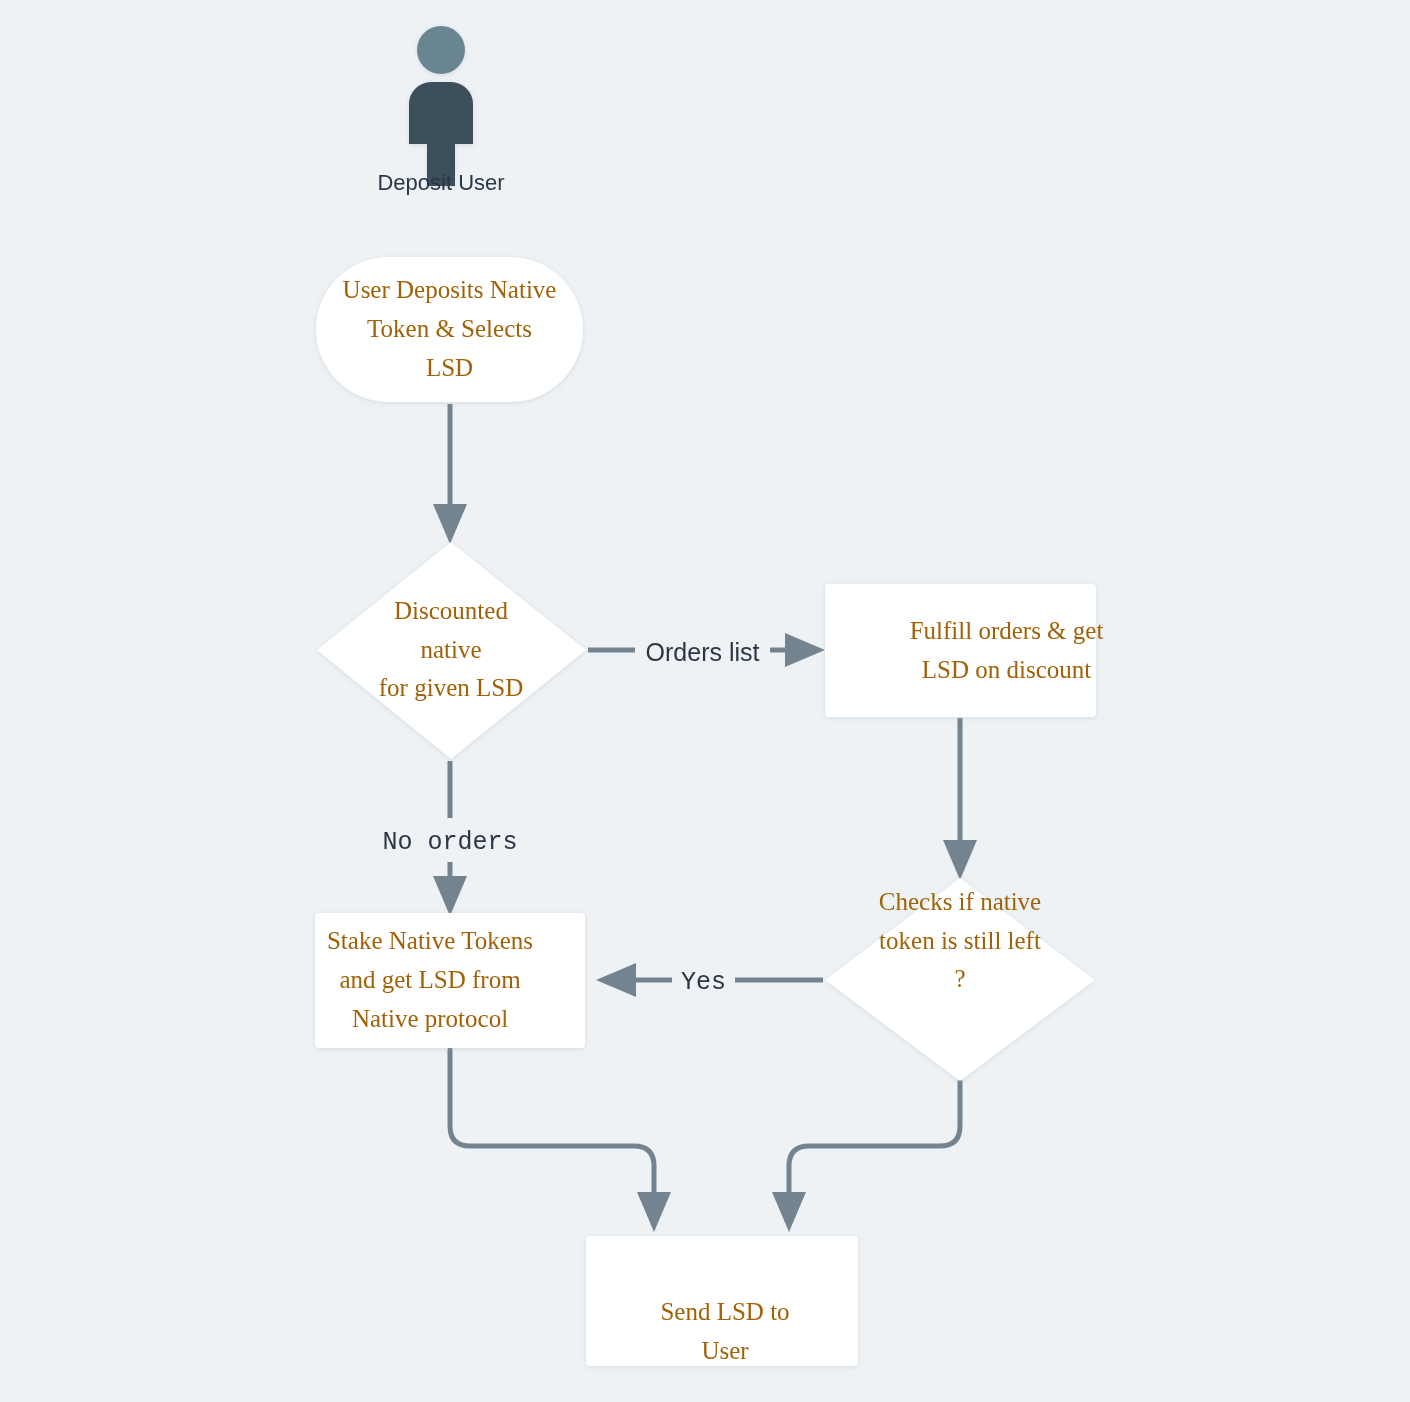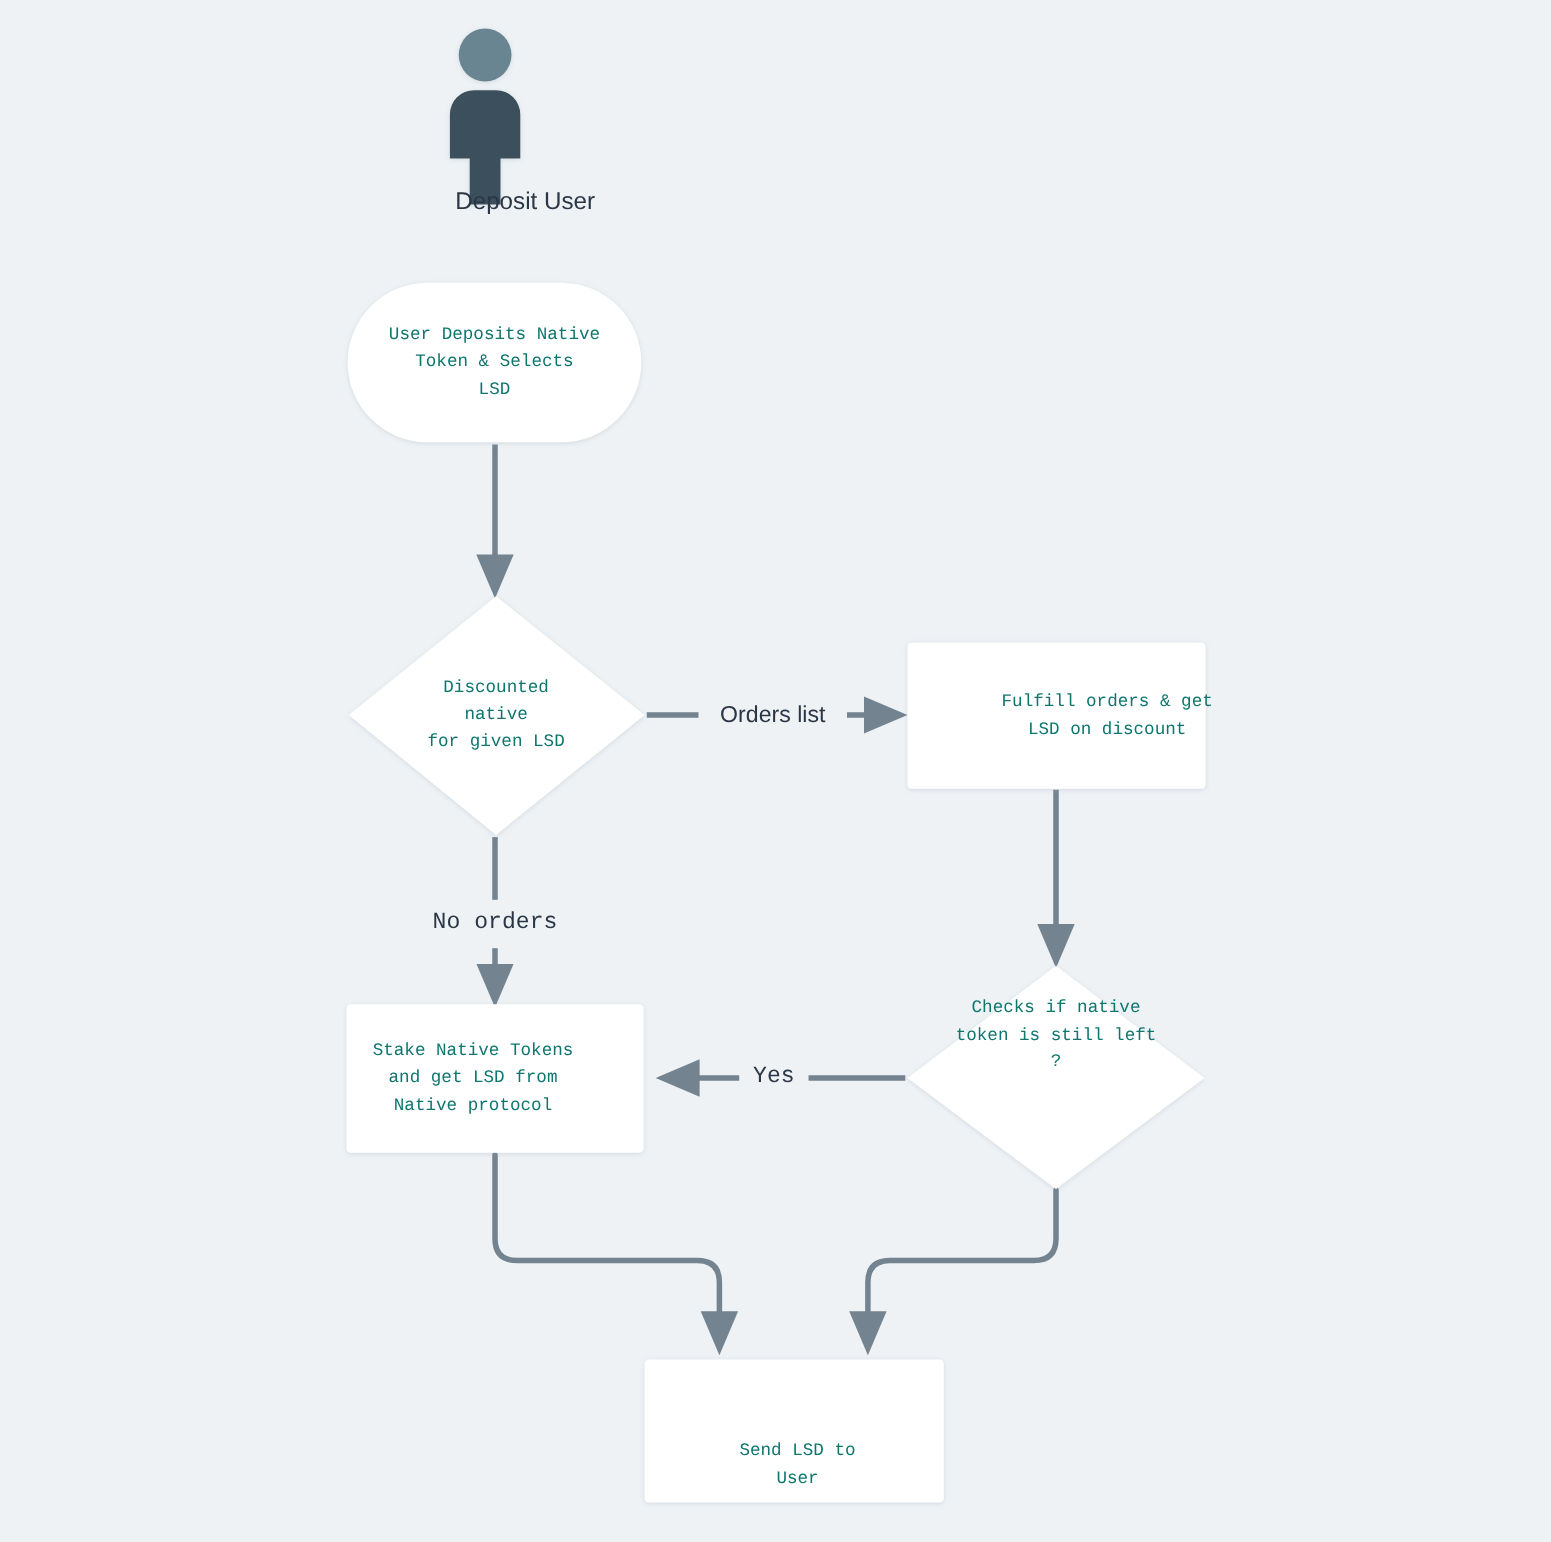--- a/index.html
+++ b/index.html
@@ -21,41 +21,41 @@
     left: 0;
     width: 1410px;
     height: 1402px;
   }
   .node-text {
     position: absolute;
     display: flex;
     align-items: center;
     justify-content: center;
     text-align: center;
-    color: #0f766e;
-    font-size: 16px;
+    color: #a16207;
+    font-size: 25px;
     line-height: 1.55;
-    font-family: Liberation Mono, monospace;
+    font-family: Liberation Serif, serif;
     pointer-events: none;
     white-space: pre-line;
   }
   .edge-label {
     position: absolute;
     color: #2b3746;
-    font-size: 21px;
+    font-size: 25px;
     font-family: "Liberation Sans", sans-serif;
     white-space: nowrap;
     text-align: center;
   }
   .actor-label {
     position: absolute;
     color: #2b3746;
     font-size: 22px;
     font-family: "Liberation Sans", sans-serif;
-    text-align: right;
+    text-align: center;
     white-space: nowrap;
   }
 </style>
 </head>
 <body>
 
 <div id="canvas">
 
   <svg class="layer" viewBox="0 0 1410 1402">
     <defs>

